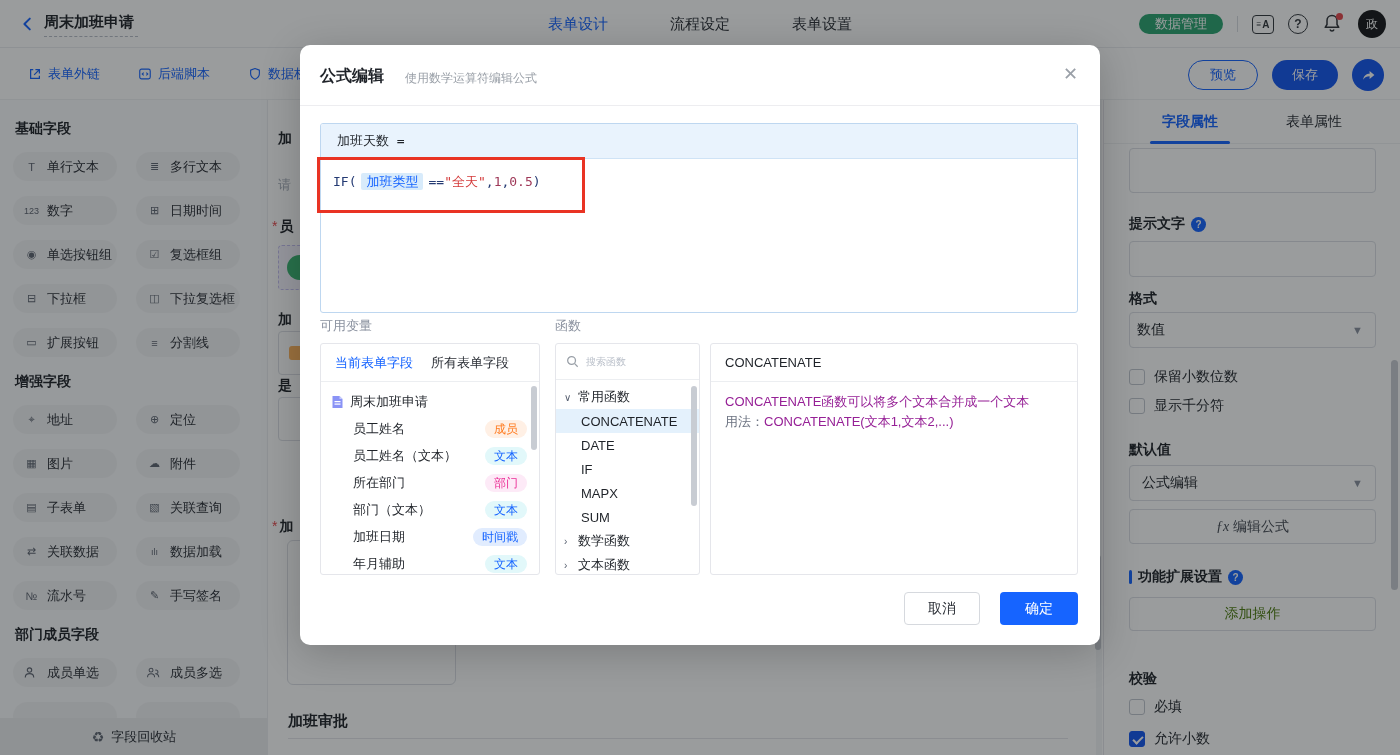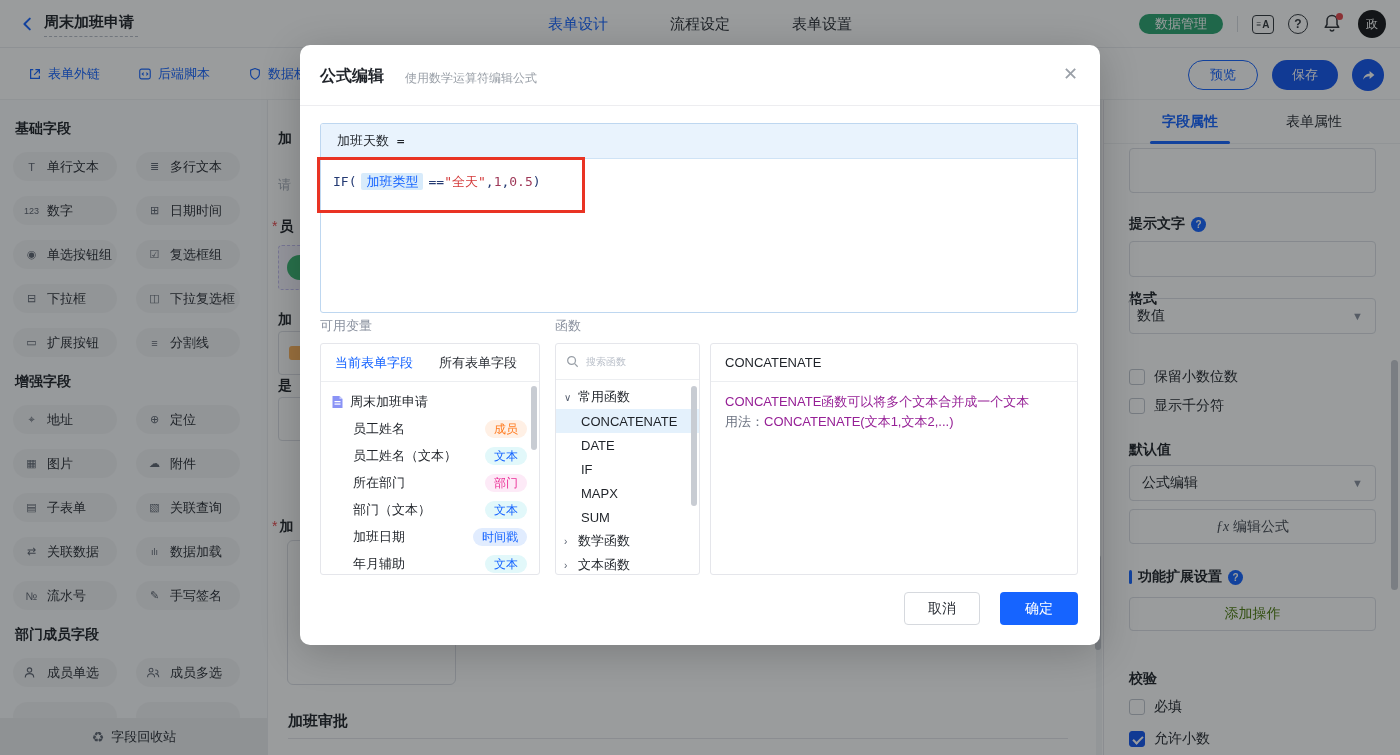--- a/index.html
+++ b/index.html
@@ -94,21 +94,21 @@
   .f-str { color:#d43a3a; }
   .f-num { color:#9e3757; }
   .annotation { position:absolute; left:17px; top:112px; width:268px; height:56px; border:3px solid #e93323; pointer-events:none; z-index:5; }
 
   .pane-label { position:absolute; top:272px; font-size:13px; color:#8a919f; }
   .pane { position:absolute; top:298px; height:232px; border:1px solid #e5e6eb; border-radius:3px; background:#fff; overflow:hidden; }
   .vars { left:20px; width:220px; }
   .fns  { left:255px; width:145px; }
   .desc { left:410px; width:368px; }
 
-  .v-tabs { height:38px; display:flex; align-items:center; gap:26px; padding:0 14px; border-bottom:1px solid #eceef1; }
+  .v-tabs { height:38px; display:flex; align-items:center; gap:18px; padding:0 14px; border-bottom:1px solid #eceef1; }
   .v-tab { font-size:13px; cursor:pointer; color:#2b2f36; }
   .v-tab.active { color:#1664ff; }
   .v-list { padding:7px 10px 0 10px; }
   .v-form { height:26px; display:flex; align-items:center; gap:6px; font-size:13px; }
   .v-row { height:27px; display:flex; align-items:center; padding-left:22px; font-size:13px; cursor:pointer; }
   .badge { margin-left:auto; margin-right:2px; font-size:12px; line-height:18px; padding:0 9px; border-radius:10px; white-space:nowrap; }
   .badge--member { color:#ff7a1e; background:#fff0e5; }
   .badge--text { color:#1664ff; background:#e2f8fa; }
   .badge--dept { color:#eb2f96; background:#fdeaf7; }
   .badge--time { color:#1664ff; background:#e1ecfe; }
@@ -355,21 +355,21 @@
     </div>
     <div class="rp-input" style="top:48px; height:45px;"></div>
     <div class="rp-label" style="top:115px;">
       <span>提示文字</span>
         <span class="q-ico">?</span>
     </div>
     <div class="rp-input" style="top:141px; height:36px;"></div>
     <div class="rp-label" style="top:190px;">
         <span>格式</span>
       </div>
-    <div class="rp-select" style="top:198px;padding-left:7px;">
+    <div class="rp-select" style="top:212px;padding-left:7px;">
       <span>数值</span>
         <span class="chev">▼</span>
     </div>
     <div class="rp-cbrow" style="top:268px;">
       <span class="cb"></span>
         <span>保留小数位数</span>
     </div>
     <div class="rp-cbrow" style="top:297px;">
       <span class="cb"></span>
         <span>显示千分符</span>

